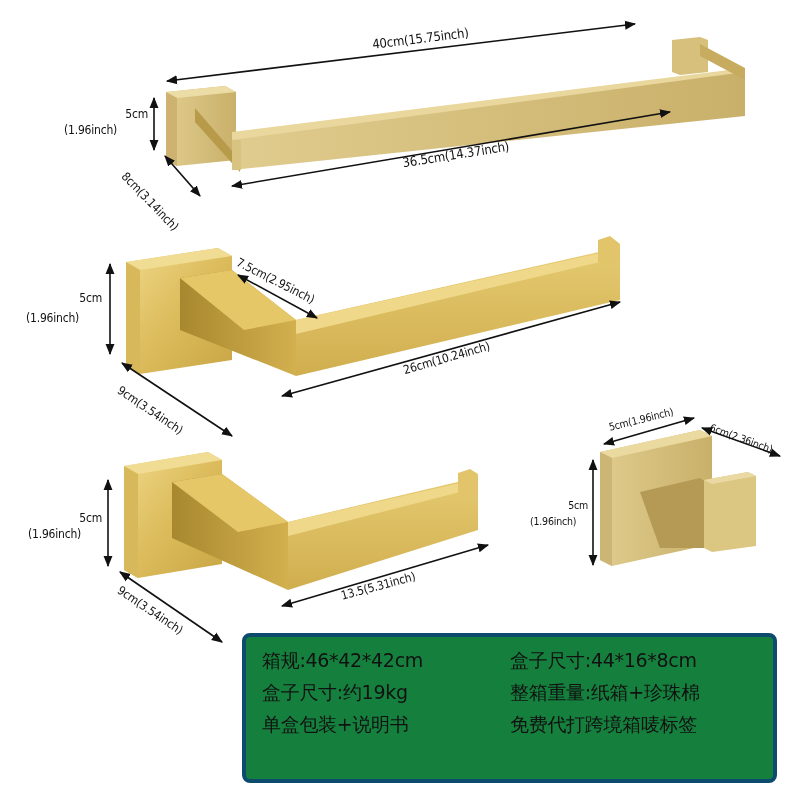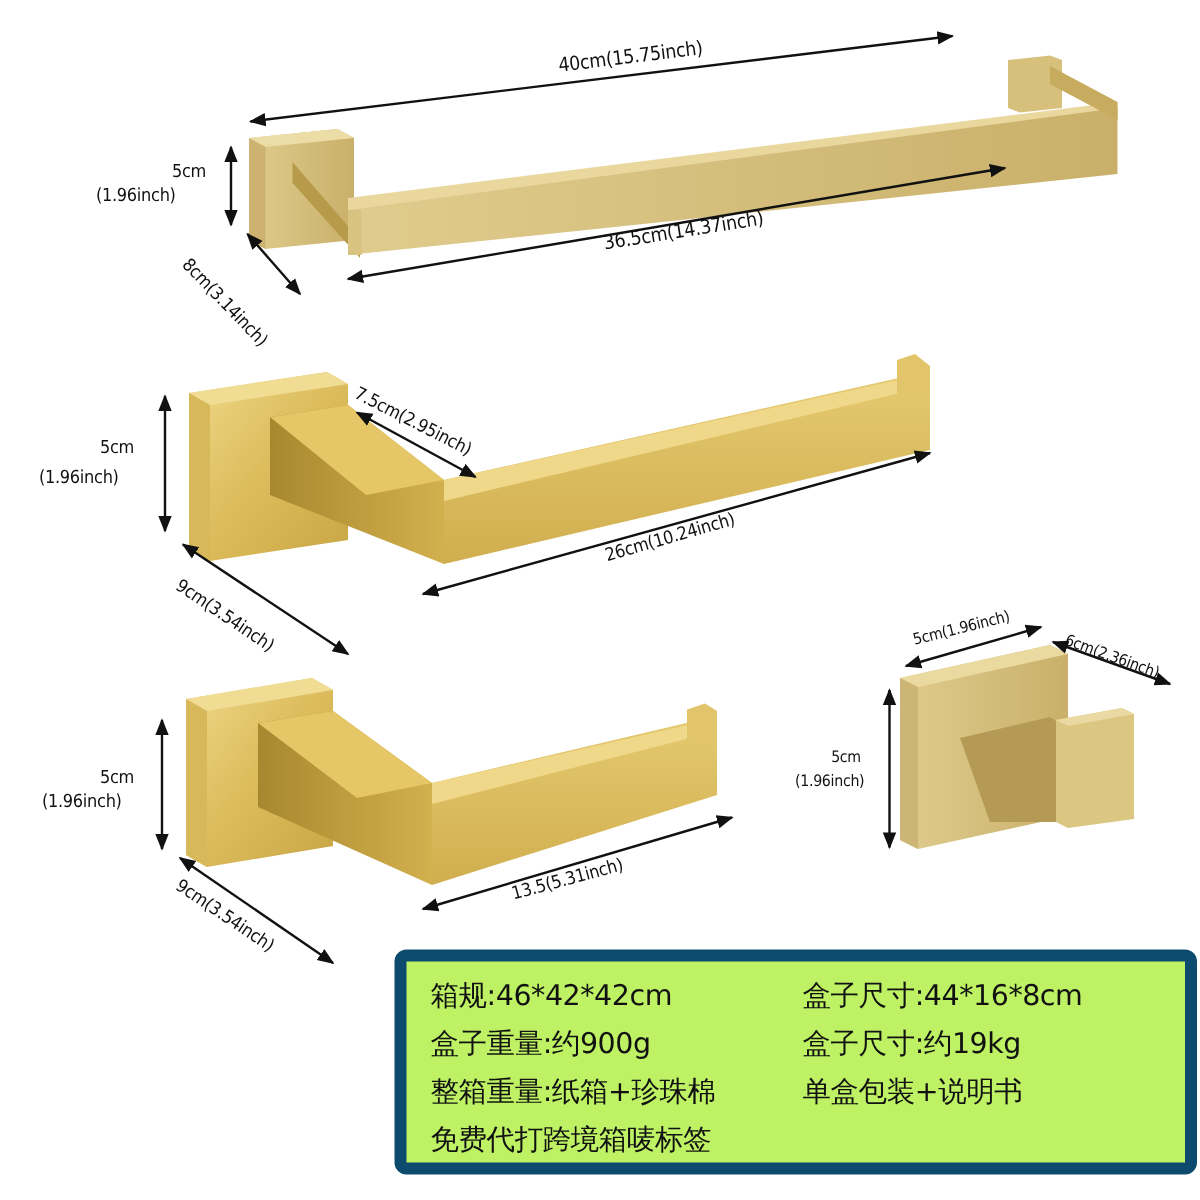--- a/index.html
+++ b/index.html
@@ -4,23 +4,23 @@
   <style>
     html, body { margin: 0; padding: 0; background: #ffffff; }
     body { width: 800px; height: 800px; position: relative; overflow: hidden;
            font-family: "DejaVu Sans", sans-serif; color: #111; }
     .stage { position: absolute; left: 0; top: 0; width: 800px; height: 800px; }
     svg.art { position: absolute; left: 0; top: 0; }
     .lbl { position: absolute; font-family: "DejaVu Sans Condensed", "DejaVu Sans", sans-serif;
            font-size: 12px; color: #111; white-space: nowrap; line-height: 1; letter-spacing: -0.2px; }
     .lbl.big { font-size: 13px; }
     .lbl.sm { font-size: 10.5px; }
-    .lbl.r { text-align: center; }
+    .lbl.r { text-align: right; }
     .spec-box { position: absolute; left: 242px; top: 633px; width: 535px; height: 150px;
-                border: 8px solid #0c4a6e; border-radius: 8px; background: #bef264; box-sizing: border-box; margin-left: 21px; }
+                border: 4px solid #0c4a6e; border-radius: 8px; background: #15803d; box-sizing: border-box; }
     .spec-grid { position: absolute; left: 16px; top: 10px; right: 8px;
                  display: grid; grid-template-columns: 248px 1fr; row-gap: 6px; }
     .spec-cell { font-family: "DejaVu Sans", sans-serif; font-size: 19px; line-height: 26px;
                  color: #111; white-space: nowrap; letter-spacing: -0.3px; }
   </style>
 </head>
 <body>
 
 <div class="stage">
 
@@ -140,21 +140,20 @@
 
   <div class="lbl sm" style="left:608px; top:414px; transform:rotate(-14deg);">5cm(1.96inch)</div>
   <div class="lbl sm" style="left:712px; top:422px; transform:rotate(20deg); transform-origin:left top;">6cm(2.36inch)</div>
   <div class="lbl sm r" style="left:540px; top:500px; width:48px;">5cm</div>
   <div class="lbl sm" style="left:530px; top:516px;">(1.96inch)</div>
 
   <div class="spec-box">
     <div class="spec-grid">
       <div class="spec-cell">箱规:46*42*42cm</div>
       <div class="spec-cell">盒子尺寸:44*16*8cm</div>
-      <div class="spec-cell">盒子重量:约900g</div>
       <div class="spec-cell">盒子尺寸:约19kg</div>
       <div class="spec-cell">整箱重量:纸箱+珍珠棉</div>
       <div class="spec-cell">单盒包装+说明书</div>
       <div class="spec-cell">免费代打跨境箱唛标签</div>
     </div>
   </div>
 
 </div>
 
 </body></html>

